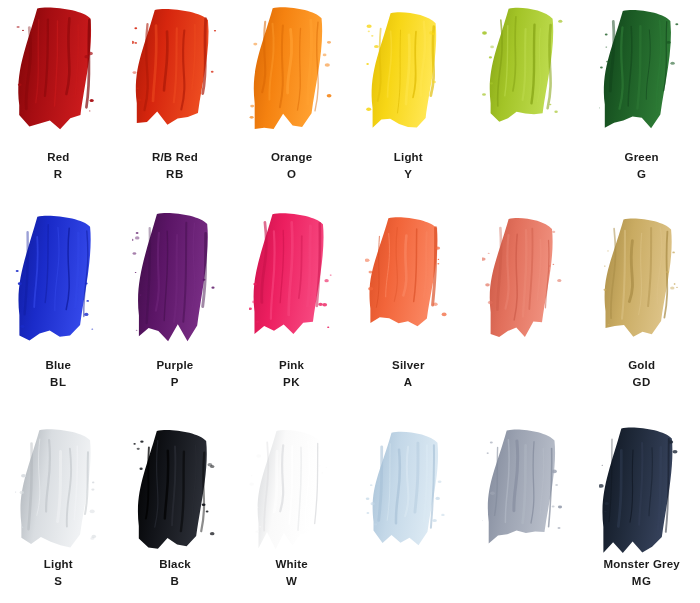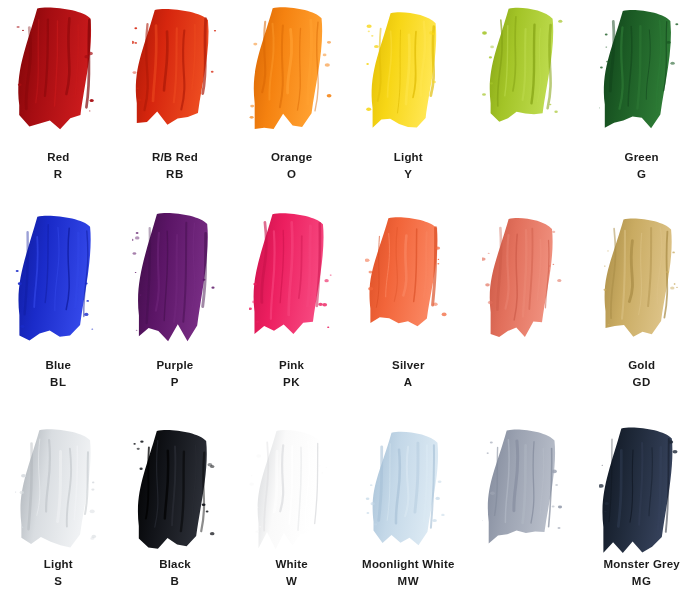--- a/index.html
+++ b/index.html
@@ -596,24 +596,20 @@
           <ellipse cx="72.7" cy="75.4" rx="2.2" ry="1.6" fill="#c4d8e8" opacity="0.69"></ellipse>
           <ellipse cx="77.9" cy="91.9" rx="1.7" ry="1.2" fill="#c4d8e8" opacity="0.55"></ellipse>
           <ellipse cx="69.6" cy="97.5" rx="2.3" ry="1.6" fill="#c4d8e8" opacity="0.65"></ellipse>
           <ellipse cx="6.2" cy="62.2" rx="1.3" ry="0.9" fill="#c4d8e8" opacity="0.55"></ellipse>
           <ellipse cx="74.6" cy="58.8" rx="1.9" ry="1.3" fill="#c4d8e8" opacity="0.55"></ellipse>
           <ellipse cx="10.6" cy="101.4" rx="1.6" ry="1.1" fill="#c4d8e8" opacity="0.49"></ellipse>
           <ellipse cx="2.9" cy="89.9" rx="1.4" ry="1.0" fill="#c4d8e8" opacity="0.64"></ellipse>
           <ellipse cx="7.7" cy="80.7" rx="2.2" ry="1.6" fill="#c4d8e8" opacity="0.61"></ellipse>
   </svg>
       </div>
-      <div class="label">
-        <span class="name">Moonlight White</span>
-        <span class="code">MW</span>
-      </div>
     </div>
     <div class="cell row3">
       <div class="swatch-wrap">
         <svg class="stroke" width="86" height="138" viewBox="0 0 86 138" xmlns="http://www.w3.org/2000/svg">
     <defs>
       <linearGradient id="g17" x1="0" y1="0" x2="1" y2="0.3">
         <stop offset="0%" stop-color="#80889a"></stop>
         <stop offset="42%" stop-color="#9ba2b1"></stop>
         <stop offset="100%" stop-color="#b6bcc8"></stop>
       </linearGradient>

